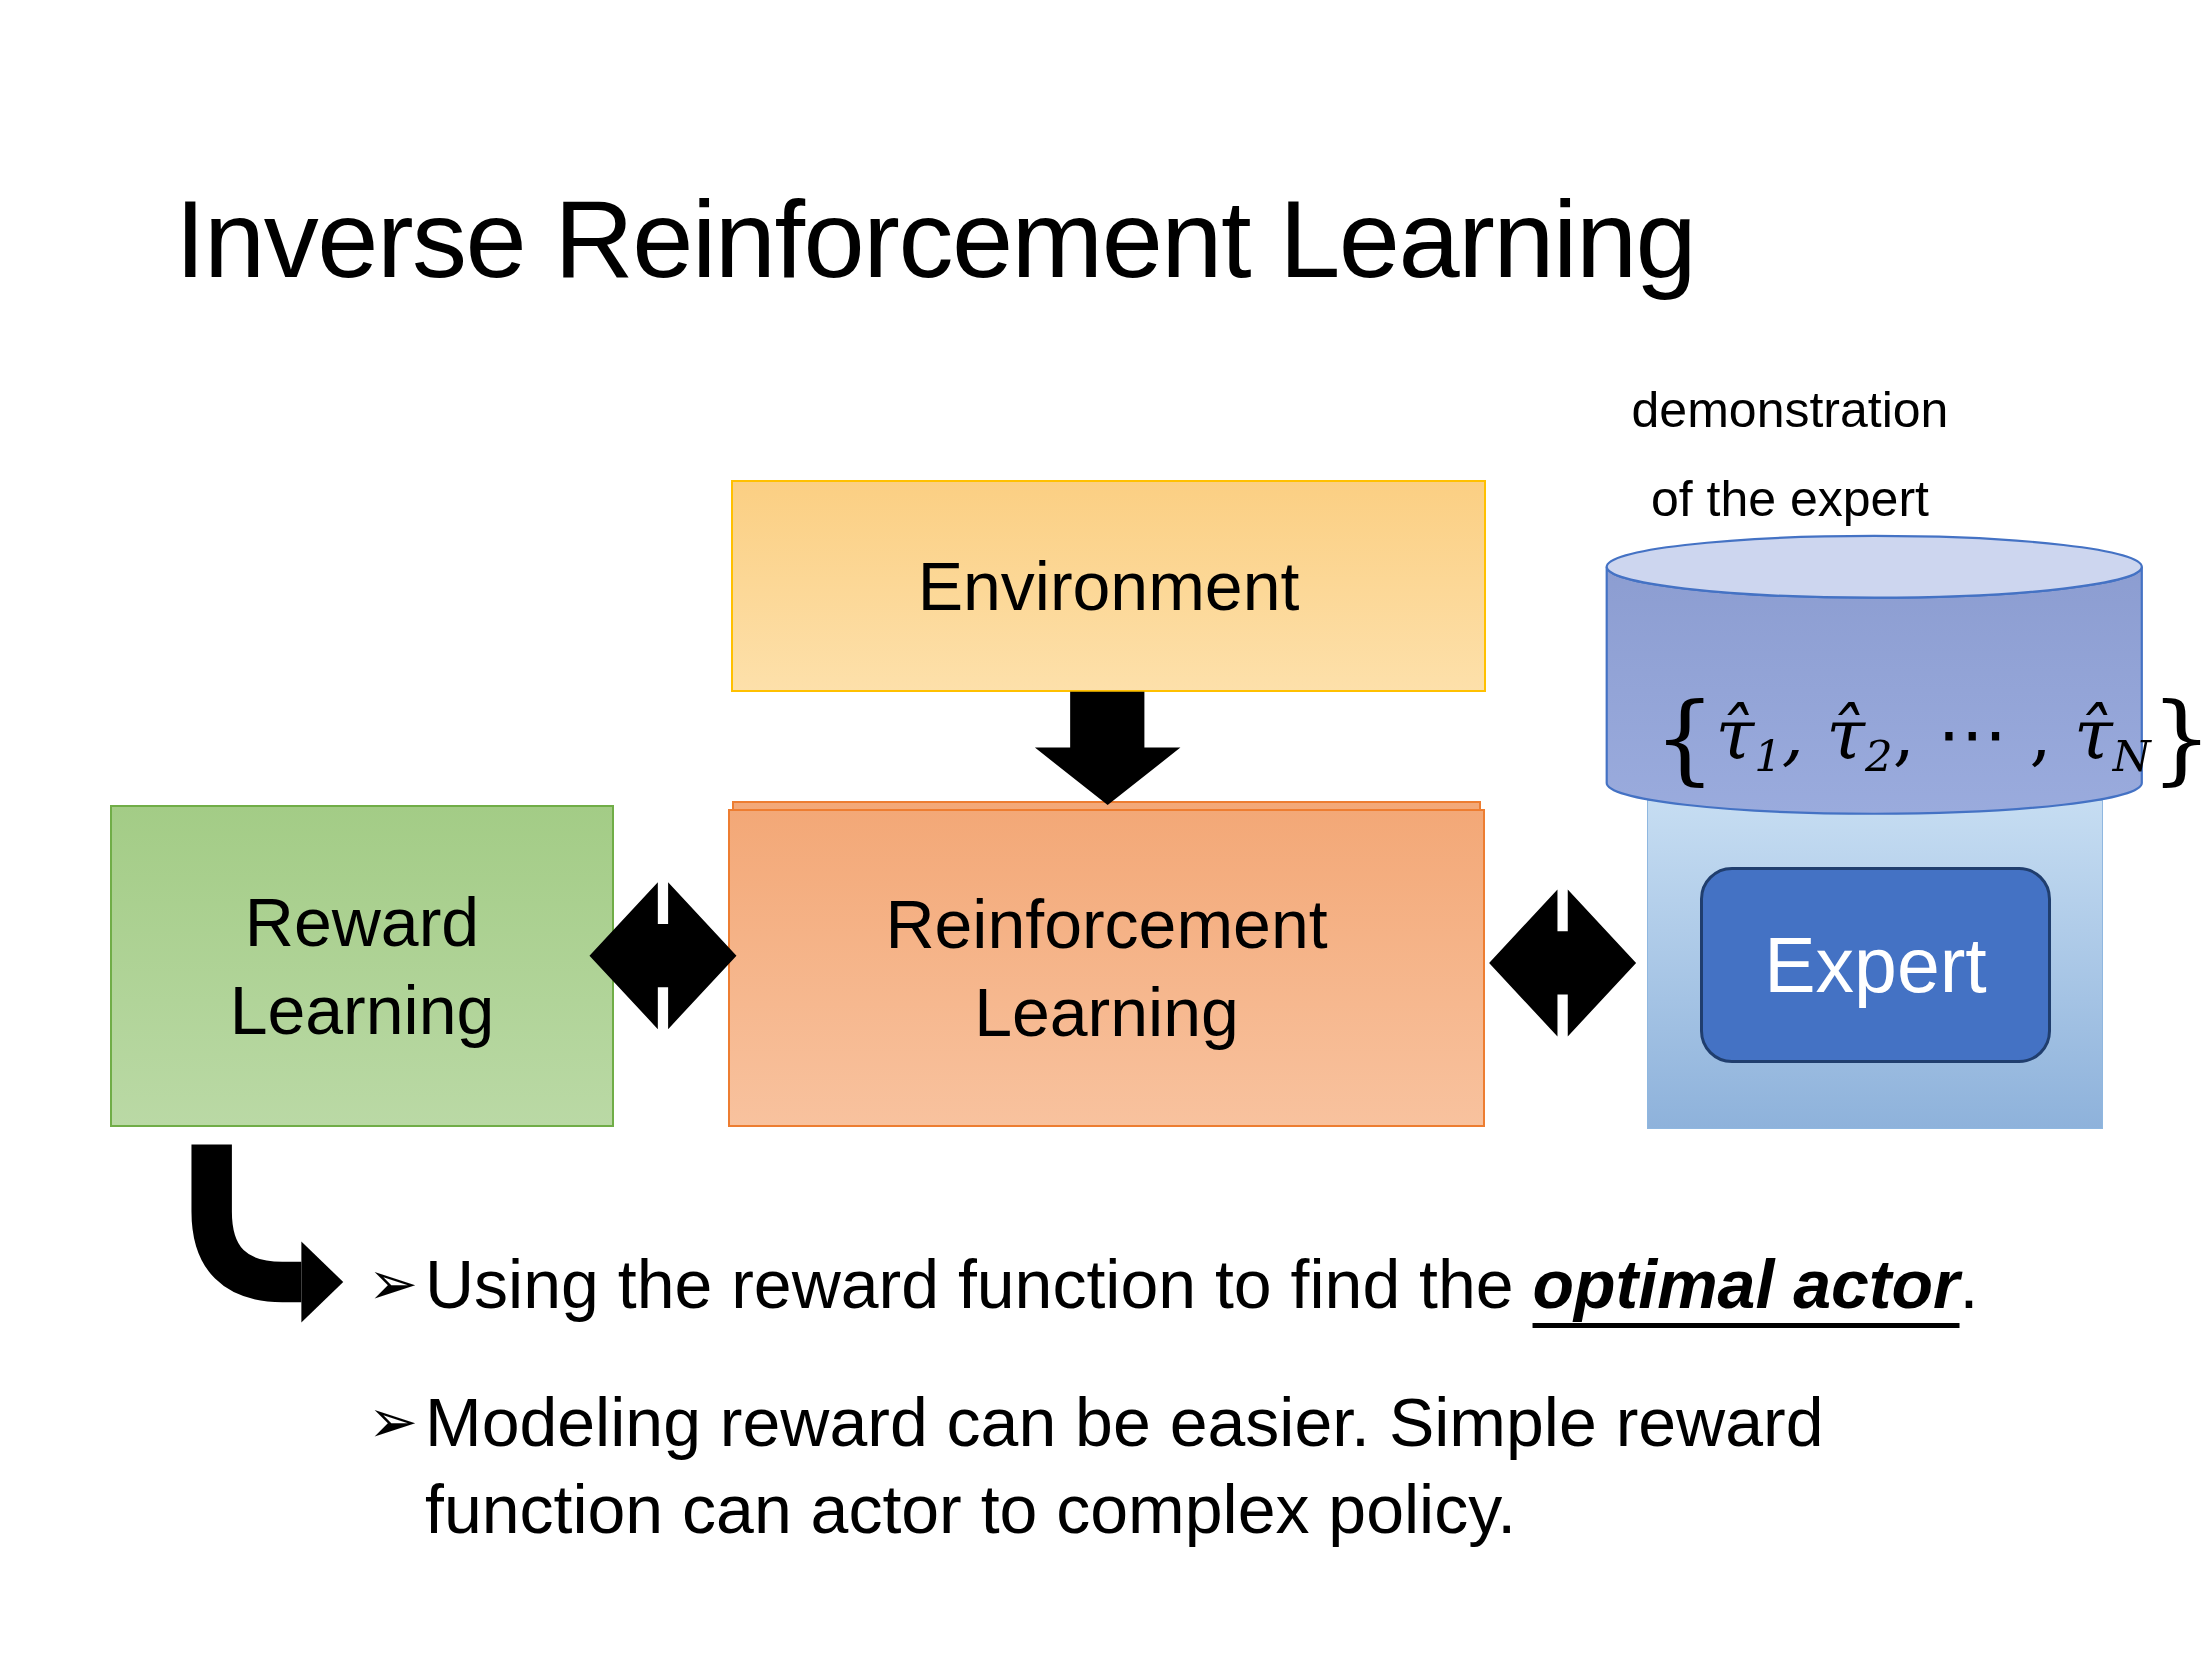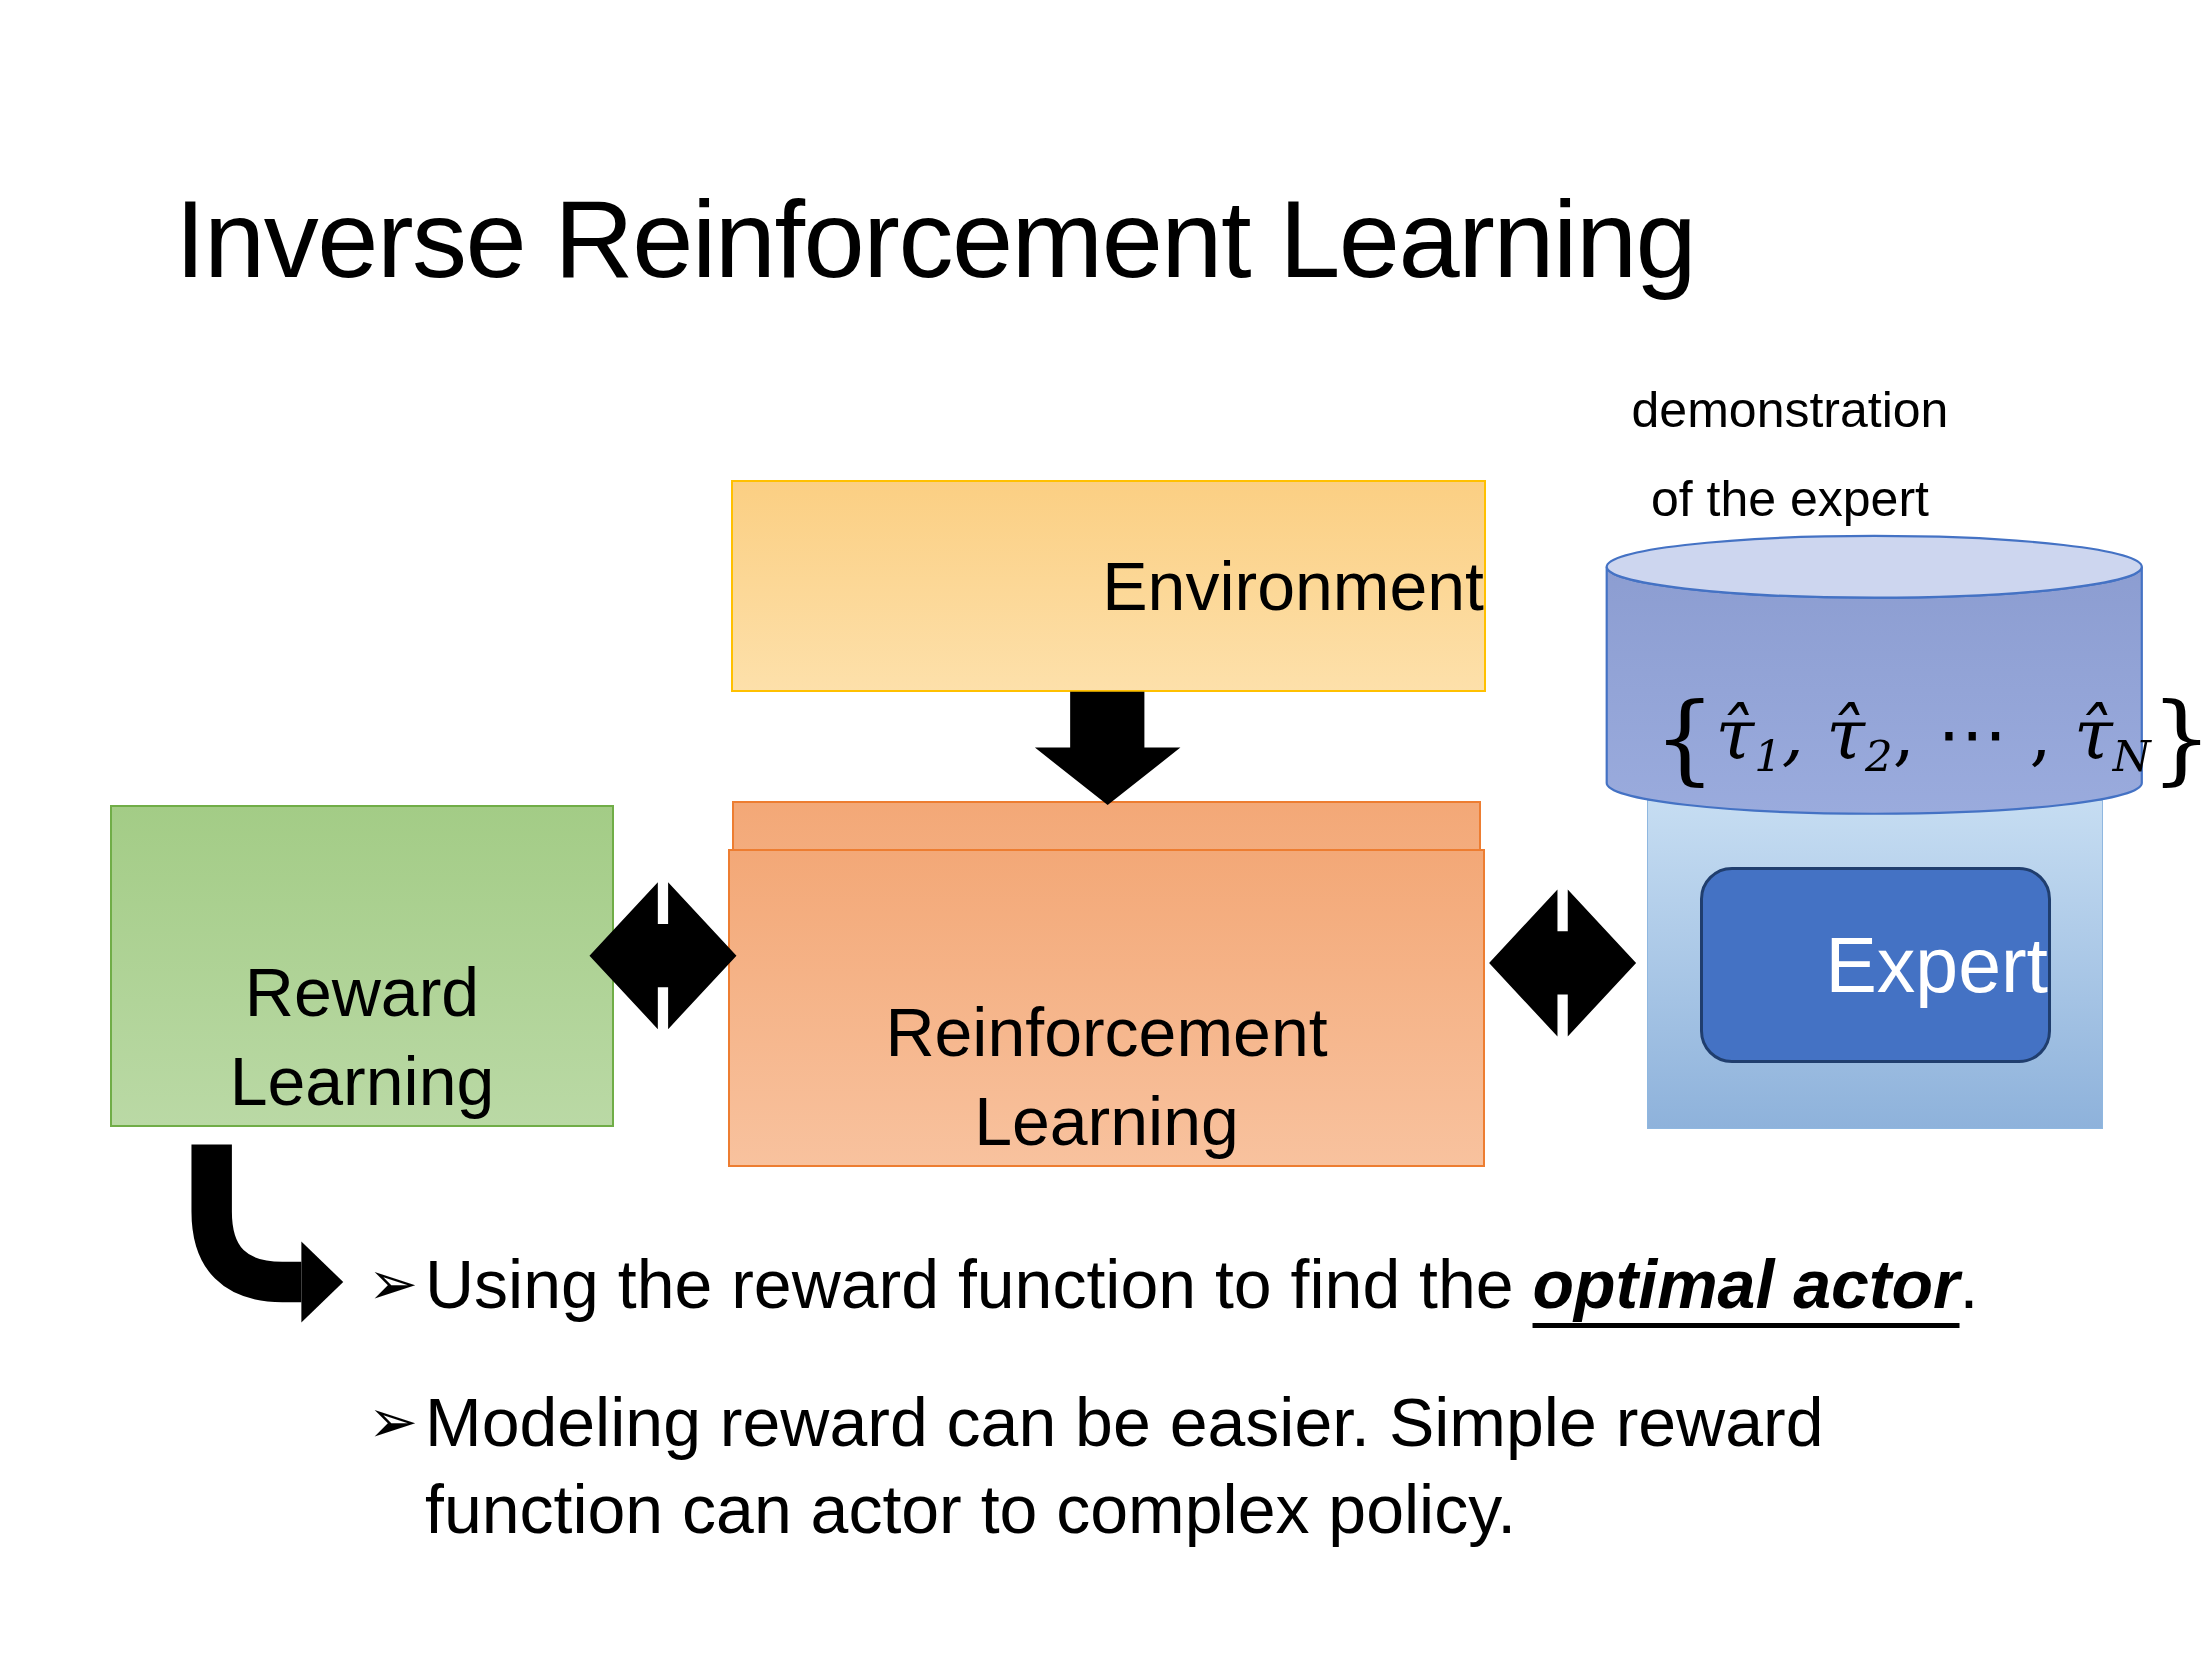--- a/index.html
+++ b/index.html
@@ -18,21 +18,21 @@
   }
   .abs{position:absolute;}
   #title{
     left:175px; top:176px; font-size:110px; line-height:1.15; font-weight:400;
     letter-spacing:-1.5px; white-space:nowrap;
   }
   #annotation{
     left:1562px; top:366px; width:456px; text-align:center;
     font-size:50px; line-height:1.78;
   }
-  .box{box-sizing:border-box; display:flex; align-items:center; justify-content:flex-end;
+  .box{box-sizing:border-box; display:flex; align-items:center; justify-content:center;
        text-align:center;}
   #env-box{
     left:731px; top:480px; width:755px; height:212px; z-index:3;
     border:2.2px solid var(--env_border);
     background:linear-gradient(180deg,var(--env_fill_top),var(--env_fill_bottom));
     font-size:68px;
   }
   #reward-box{
     left:110px; top:805px; width:504px; height:322px; z-index:3;
     border:2.2px solid var(--green_border);
@@ -41,21 +41,21 @@
   }
   #rl-box-back{
     left:732px; top:801px; width:749px; height:320px; z-index:2;
     border:2.2px solid var(--orange_border);
     background:linear-gradient(180deg,var(--orange_fill_top),var(--orange_fill_bottom));
   }
   #rl-box{
     left:728px; top:809px; width:757px; height:318px; z-index:3;
     border:2.2px solid var(--orange_border);
     background:linear-gradient(180deg,var(--orange_fill_top),var(--orange_fill_bottom));
-    font-size:68px; line-height:1.3; flex-direction:column;margin-top:40px;
+    font-size:68px; line-height:1.3; flex-direction:column;
   }
   #expert-container{
     left:1647px; top:800px; width:456px; height:329px; z-index:2;
     border:1.5px solid var(--container_border);
     background:linear-gradient(180deg,var(--container_fill_top),var(--container_fill_bottom));
   }
   #expert-box{
     left:1700px; top:867px; width:351px; height:196px; z-index:6;
     border-radius:32px; border:3.7px solid var(--expert_border);
     background:var(--expert_fill); color:var(--expert_text); font-size:77px;

